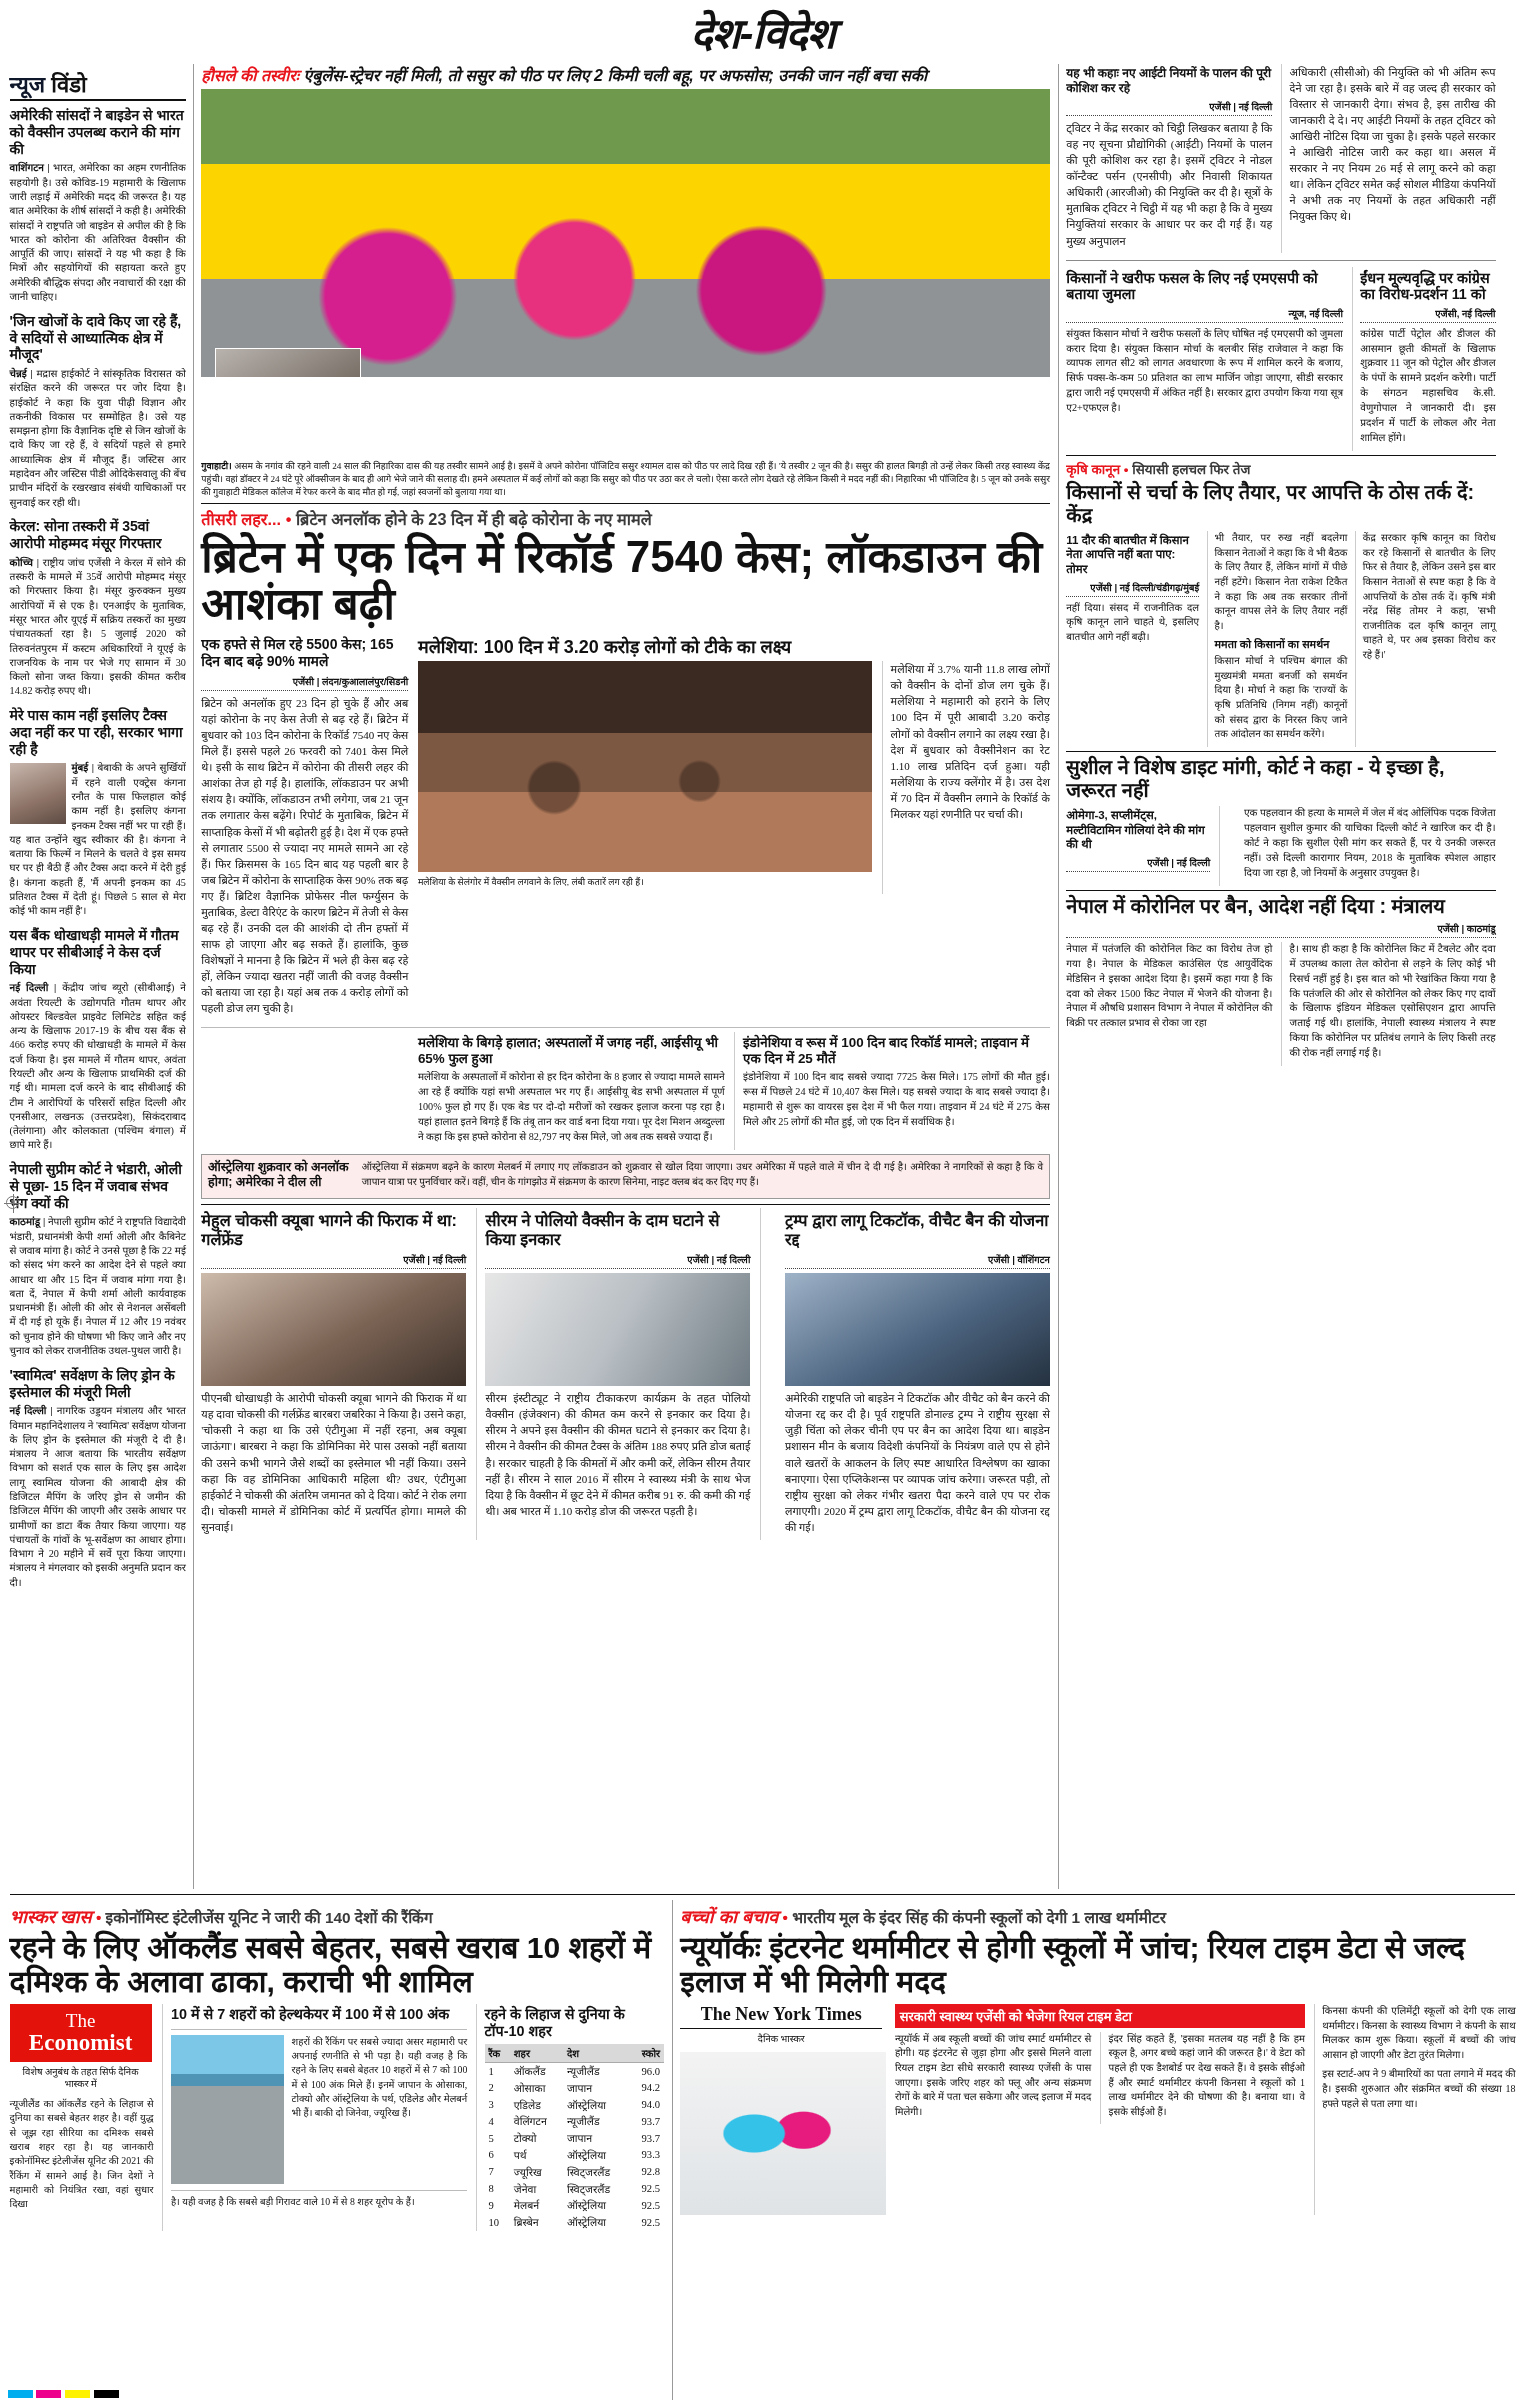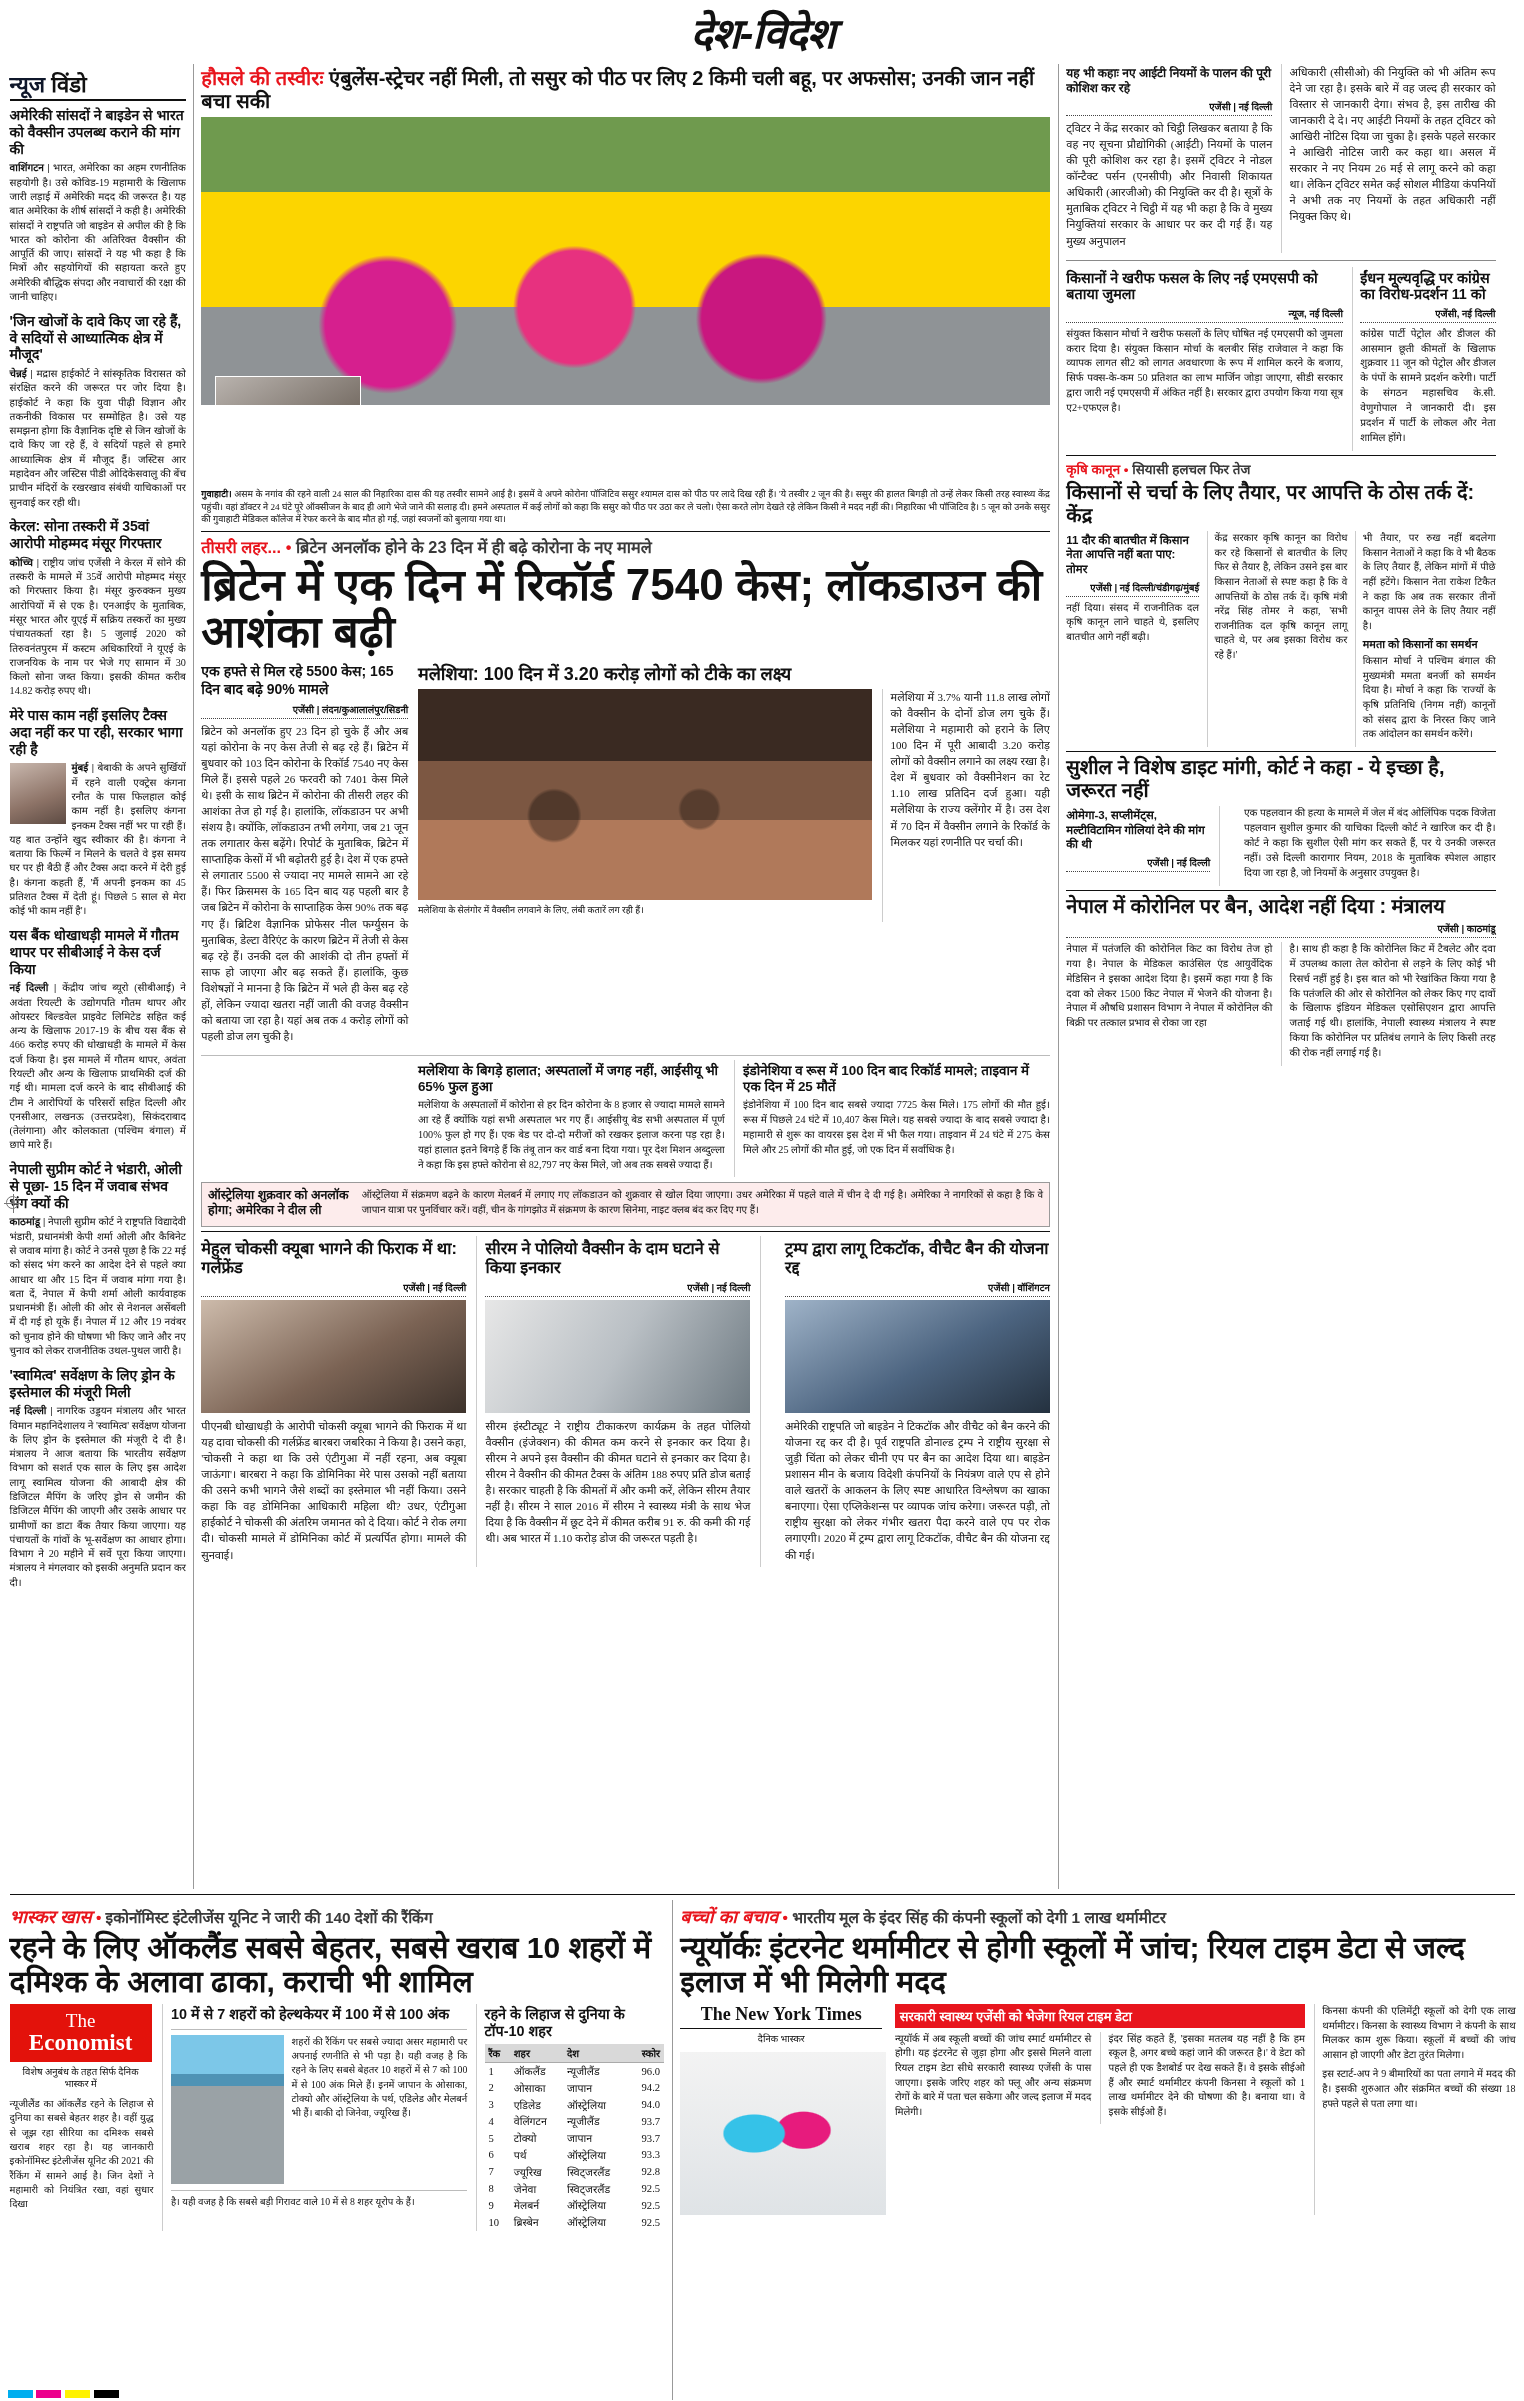--- a/index.html
+++ b/index.html
@@ -267,21 +267,21 @@
       </div>
 
       <div class="nw-item">
         <div class="nw-title">'स्वामित्व' सर्वेक्षण के लिए ड्रोन के इस्तेमाल की मंजूरी मिली</div>
         <p class="body-text"><span class="dateline">नई दिल्ली |</span> <span>नागरिक उड्डयन मंत्रालय और भारत विमान महानिदेशालय ने 'स्वामित्व' सर्वेक्षण योजना के लिए ड्रोन के इस्तेमाल की मंजूरी दे दी है। मंत्रालय ने आज बताया कि भारतीय सर्वेक्षण विभाग को सशर्त एक साल के लिए इस आदेश लागू स्वामित्व योजना की आबादी क्षेत्र की डिजिटल मैपिंग के जरिए ड्रोन से जमीन की डिजिटल मैपिंग की जाएगी और उसके आधार पर ग्रामीणों का डाटा बैंक तैयार किया जाएगा। यह पंचायतों के गांवों के भू-सर्वेक्षण का आधार होगा। विभाग ने 20 महीने में सर्वे पूरा किया जाएगा। मंत्रालय ने मंगलवार को इसकी अनुमति प्रदान कर दी।</span></p>
       </div>
     </div>
 
     <div class="col-mid">
 
-      <h2 class="hl" style="font-size:20px;">
+      <h2 class="hl" style="font-size:16px;font-style:italic;">
         <span style="color:#e8151d">हौसले की तस्वीरः</span><span> एंबुलेंस-स्ट्रेचर नहीं मिली, तो ससुर को पीठ पर लिए 2 किमी चली बहू, पर अफसोस; उनकी जान नहीं बचा सकी</span>
       </h2>
 
       <div class="photo p-amb">
         <div class="p-inset"></div>
       </div>
 
       <div style="height:79px"></div>
 
       <p class="caption">
@@ -405,26 +405,26 @@
       </div>
       <h2 class="hl right-head">किसानों से चर्चा के लिए तैयार, पर आपत्ति के ठोस तर्क दें: केंद्र</h2>
 
       <div style="display:flex; gap:7.7px;">
         <div style="flex:1;">
           <div class="sub-lead" style="font-size:11.5px;">11 दौर की बातचीत में किसान नेता आपत्ति नहीं बता पाए: तोमर</div>
           <div class="byline">एजेंसी | नई दिल्ली/चंडीगढ़/मुंबई</div>
           <p class="body-text" style="font-size:10px;">नहीं दिया। संसद में राजनीतिक दल कृषि कानून लाने चाहते थे, इसलिए बातचीत आगे नहीं बढ़ी।</p>
         </div>
         <div style="flex:1; border-left:1px solid #ccc; padding-left:6.7px;">
-          <p class="body-text" style="font-size:10px;">केंद्र सरकार कृषि कानून का विरोध कर रहे किसानों से बातचीत के लिए फिर से तैयार है, लेकिन उसने इस बार किसान नेताओं से स्पष्ट कहा है कि वे आपत्तियों के ठोस तर्क दें। कृषि मंत्री नरेंद्र सिंह तोमर ने कहा, 'सभी राजनीतिक दल कृषि कानून लागू चाहते थे, पर अब इसका विरोध कर रहे हैं।'</p>
-        </div>
-        <div style="flex:1; border-left:1px solid #ccc; padding-left:6.7px;">
           <p class="body-text" style="font-size:10px;">भी तैयार, पर रुख नहीं बदलेगा किसान नेताओं ने कहा कि वे भी बैठक के लिए तैयार हैं, लेकिन मांगों में पीछे नहीं हटेंगे। किसान नेता राकेश टिकैत ने कहा कि अब तक सरकार तीनों कानून वापस लेने के लिए तैयार नहीं है।</p>
           <div class="box-title" style="font-size:11px;">ममता को किसानों का समर्थन</div>
           <p class="body-text" style="font-size:10px;">किसान मोर्चा ने पश्चिम बंगाल की मुख्यमंत्री ममता बनर्जी को समर्थन दिया है। मोर्चा ने कहा कि 'राज्यों के कृषि प्रतिनिधि (निगम नहीं) कानूनों को संसद द्वारा के निरस्त किए जाने तक आंदोलन का समर्थन करेंगे।</p>
+        </div>
+        <div style="flex:1; border-left:1px solid #ccc; padding-left:6.7px;">
+          <p class="body-text" style="font-size:10px;">केंद्र सरकार कृषि कानून का विरोध कर रहे किसानों से बातचीत के लिए फिर से तैयार है, लेकिन उसने इस बार किसान नेताओं से स्पष्ट कहा है कि वे आपत्तियों के ठोस तर्क दें। कृषि मंत्री नरेंद्र सिंह तोमर ने कहा, 'सभी राजनीतिक दल कृषि कानून लागू चाहते थे, पर अब इसका विरोध कर रहे हैं।'</p>
         </div>
       </div>
 
       <hr class="rule">
 
       <h2 class="hl right-head">सुशील ने विशेष डाइट मांगी, कोर्ट ने कहा - ये इच्छा है, जरूरत नहीं</h2>
       <div style="display:flex; gap:8.6px;">
         <div style="width:144px; flex:none;">
           <div class="sub-lead" style="font-size:11.5px;">ओमेगा-3, सप्लीमेंट्स, मल्टीविटामिन गोलियां देने की मांग की थी</div>
           <div class="byline">एजेंसी | नई दिल्ली</div>

